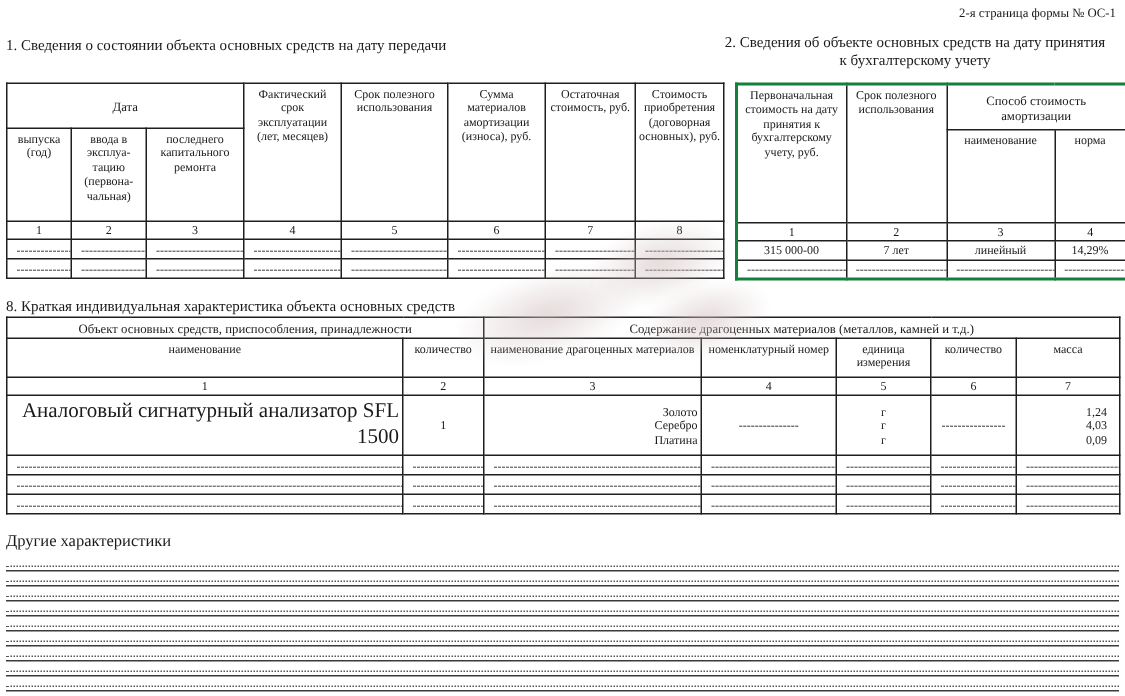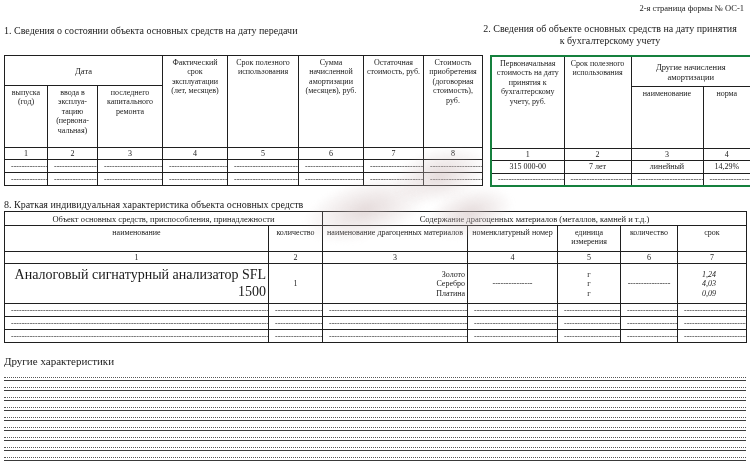--- a/index.html
+++ b/index.html
@@ -46,21 +46,21 @@
   .h26 { height: 26px; }
   .h40 { height: 40px; }
   .dash {
     white-space: nowrap;
     text-align: center;
     padding: 0 6px;
     overflow: hidden;
     color: #2a2a2a;
   }
   .cell-left { text-align: right; padding-left: 4px; }
-  .cell-right { padding-right: 8px; font-style: italic; }
+  .cell-right { text-align: right; padding-right: 8px; }
   .name-cell { font-size: 14px; }
   .other-label { position: absolute; left: 4px; top: 355px; font-size: 11px; }
   .rules { position: absolute; left: 4px; top: 377px; width: 742px; }
   .rule {
     height: 4px;
     border-top: 1px dotted #555;
     border-bottom: 1px solid #3a3a3a;
     margin-bottom: 6px;
   }
   .watermark {
@@ -91,23 +91,23 @@
     <col style="width:71px">
       <col style="width:65px">
       <col style="width:60px">
       <col style="width:59px">
   </colgroup>
   <tbody>
       <tr>
     <th class="band h30" colspan="3">Дата</th>
     <th rowspan="2">Фактический срок эксплуатации (лет, месяцев)</th>
     <th rowspan="2">Срок полезного использования</th>
-    <th rowspan="2">Сумма начисленной амортизации (месяцев), руб.</th>
+    <th rowspan="2">Сумма материалов амортизации (износа), руб.</th>
     <th rowspan="2">Остаточная стоимость, руб.</th>
-    <th rowspan="2">Стоимость приобретения (договорная стоимость), руб.</th>
+    <th rowspan="2">Стоимость приобретения (договорная основных), руб.</th>
   </tr>
   <tr>
     <th class="h62">выпуска (год)</th>
     <th>ввода в эксплуа- тацию (первона- чальная)</th>
     <th>последнего капитального ремонта</th>
   </tr>
   <tr class="h12">
     <td>1</td>
     <td>2</td>
     <td>3</td>
@@ -144,21 +144,21 @@
   <colgroup>
     <col style="width:73px">
       <col style="width:67px">
       <col style="width:72px">
       <col style="width:48px">
   </colgroup>
   <tbody>
       <tr>
     <th rowspan="2">Первоначальная стоимость на дату принятия к бухгалтерскому учету, руб.</th>
     <th rowspan="2">Срок полезного использования</th>
-    <th class="band h30" colspan="2">Другие начисления амортизации</th>
+    <th class="band h30" colspan="2">Способ стоимость амортизации</th>
   </tr>
   <tr>
     <th class="h62">наименование</th>
     <th>норма</th>
   </tr>
   <tr class="h12">
     <td>1</td>
     <td>2</td>
     <td>3</td>
     <td>4</td>
@@ -195,21 +195,21 @@
     <th class="band h13" colspan="2">Объект основных средств, приспособления, принадлежности</th>
     <th class="band" colspan="5">Содержание драгоценных материалов (металлов, камней и т.д.)</th>
   </tr>
   <tr>
     <th class="h26">наименование</th>
     <th>количество</th>
     <th>наименование драгоценных материалов</th>
     <th>номенклатурный номер</th>
     <th>единица измерения</th>
     <th>количество</th>
-    <th>срок</th>
+    <th>масса</th>
   </tr>
   <tr class="h12">
     <td>1</td>
     <td>2</td>
     <td>3</td>
     <td>4</td>
     <td>5</td>
     <td>6</td>
     <td>7</td>
   </tr>

